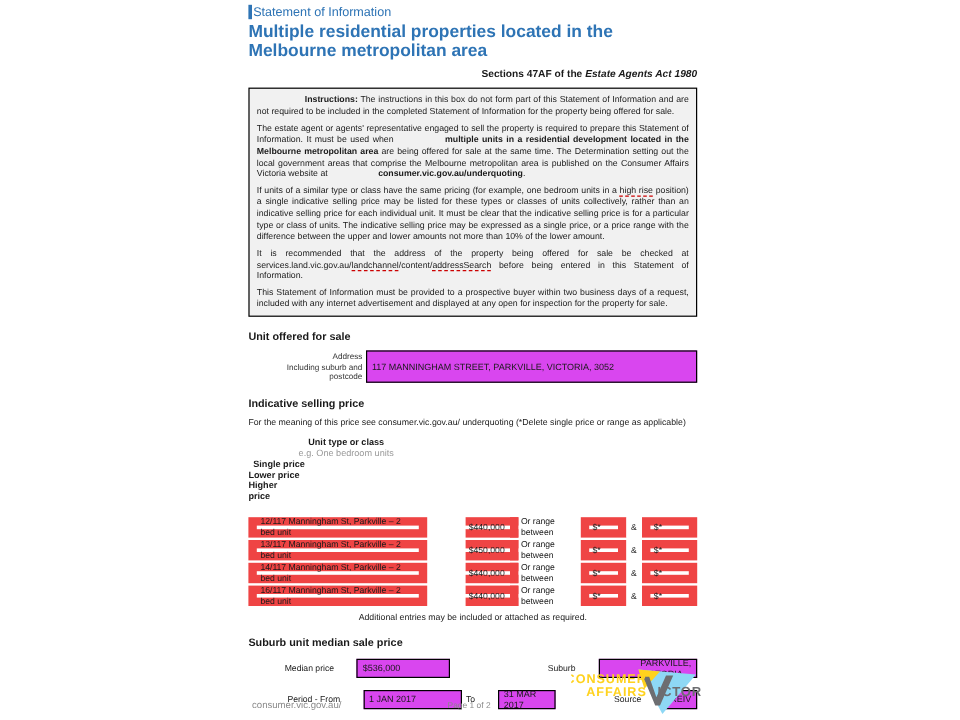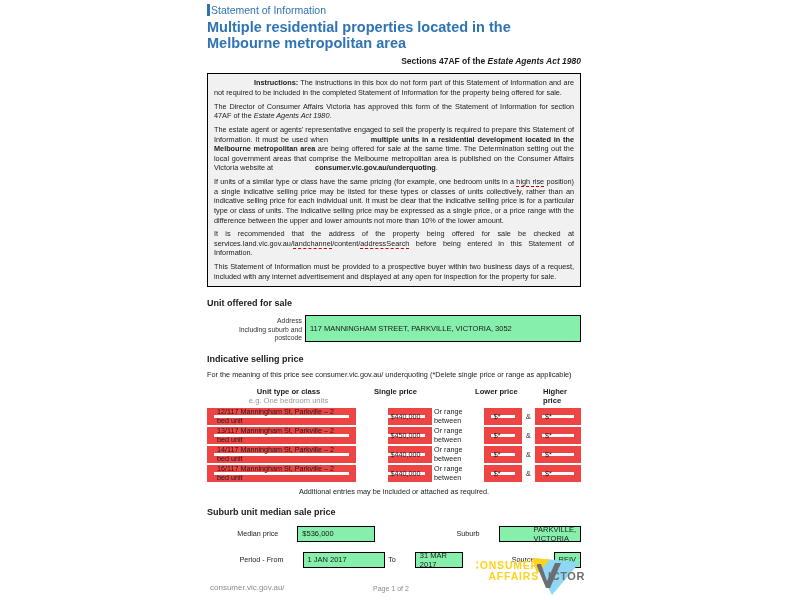--- a/index.html
+++ b/index.html
@@ -29,28 +29,28 @@
   .i { font-style:italic; }
   .mark-red { border-bottom:1px dashed #cc0000; }
 
   
   .sec-heading { font-size:9px; font-weight:bold; margin-top:11px; }
 
   
   .address-row { display:flex; margin-top:7px; }
   .field-label { font-size:6.8px; color:#333; text-align:right; line-height:1.25; }
   .address-label { width:98px; padding-top:2px; padding-right:3px; }
-  .box { border:1px solid #000; background:#86efac; font-size:7.5px; padding:2px 4px; }
+  .box { border:1px solid #000; background:#d946ef; font-size:7.5px; padding:2px 4px; }
   .address-box { flex:1; height:27px; display:flex; align-items:center; }
 
   .note { font-size:7.3px; margin-top:6px; }
 
   
   .tbl { margin-top:8px; }
-  .tbl-head { display:flex; font-size:7.6px; font-weight:bold; margin-bottom:3px; }
+  .tbl-head { display:flex; font-size:7.6px; font-weight:bold; margin-bottom:13px;flex-direction:column; }
   .th-unit { width:163px; text-align:center; }
   .th-unit .hint { font-weight:normal; color:#999; }
   .th-single { width:105px; padding-left:4px; }
   .th-lower { width:54px; }
   .th-amp-sp { width:14px; }
   .th-higher { width:38px; }
   .tbl-row { display:flex; align-items:stretch; margin-bottom:2px; height:17px; }
   .cell { border:7px solid #ef4444; font-size:7.2px; display:flex; align-items:center; padding:0 3px; background:#fff; }
   .c-unit { width:163px; }
   .c-single { width:48px; border-left:none;margin-left:32px; }
@@ -88,21 +88,20 @@
 
     <div class="eyebrow">
       <span class="eyebrow-bar"></span>
       <span class="eyebrow-text">Statement of Information</span>
     </div>
     <div class="doc-title">Multiple residential properties located in the Melbourne metropolitan area</div>
     <div class="section-ref"><span>Sections 47AF of the </span><span class="act">Estate Agents Act 1980</span></div>
 
     <div class="instructions">
       <p><span class="b">Instructions:</span><span> The instructions in this box do not form part of this Statement of Information and are not required to be included in the completed Statement of Information for the property being offered for sale.</span></p>
-      <p><span>The Director of Consumer Affairs Victoria has approved this form of the Statement of Information for section 47AF of the </span><span class="i">Estate Agents Act 1980</span><span>.</span></p>
       <p><span>The estate agent or agents' representative engaged to sell the property is required to prepare this Statement of Information. It must be used when </span><span class="b">multiple units in a residential development located in the Melbourne metropolitan area</span><span> are being offered for sale at the same time. The Determination setting out the local government areas that comprise the Melbourne metropolitan area is published on the Consumer Affairs Victoria website at </span><span class="b">consumer.vic.gov.au/underquoting</span><span>.</span></p>
       <p><span>If units of a similar type or class have the same pricing (for example, one bedroom units in a </span><span class="mark-red">high rise</span><span> position) a single indicative selling price may be listed for these types or classes of units collectively, rather than an indicative selling price for each individual unit. It must be clear that the indicative selling price is for a particular type or class of units. The indicative selling price may be expressed as a single price, or a price range with the difference between the upper and lower amounts not more than 10% of the lower amount.</span></p>
       <p><span>It is recommended that the address of the property being offered for sale be checked at services.land.vic.gov.au/</span><span class="mark-red">landchannel</span><span>/content/</span><span class="mark-red">addressSearch</span><span> before being entered in this Statement of Information.</span></p>
       <p>This Statement of Information must be provided to a prospective buyer within two business days of a request, included with any internet advertisement and displayed at any open for inspection for the property for sale.</p>
     </div>
 
     <div class="sec-heading">Unit offered for sale</div>
     <div class="address-row">
       <div class="field-label address-label">
         <div>Address</div>

